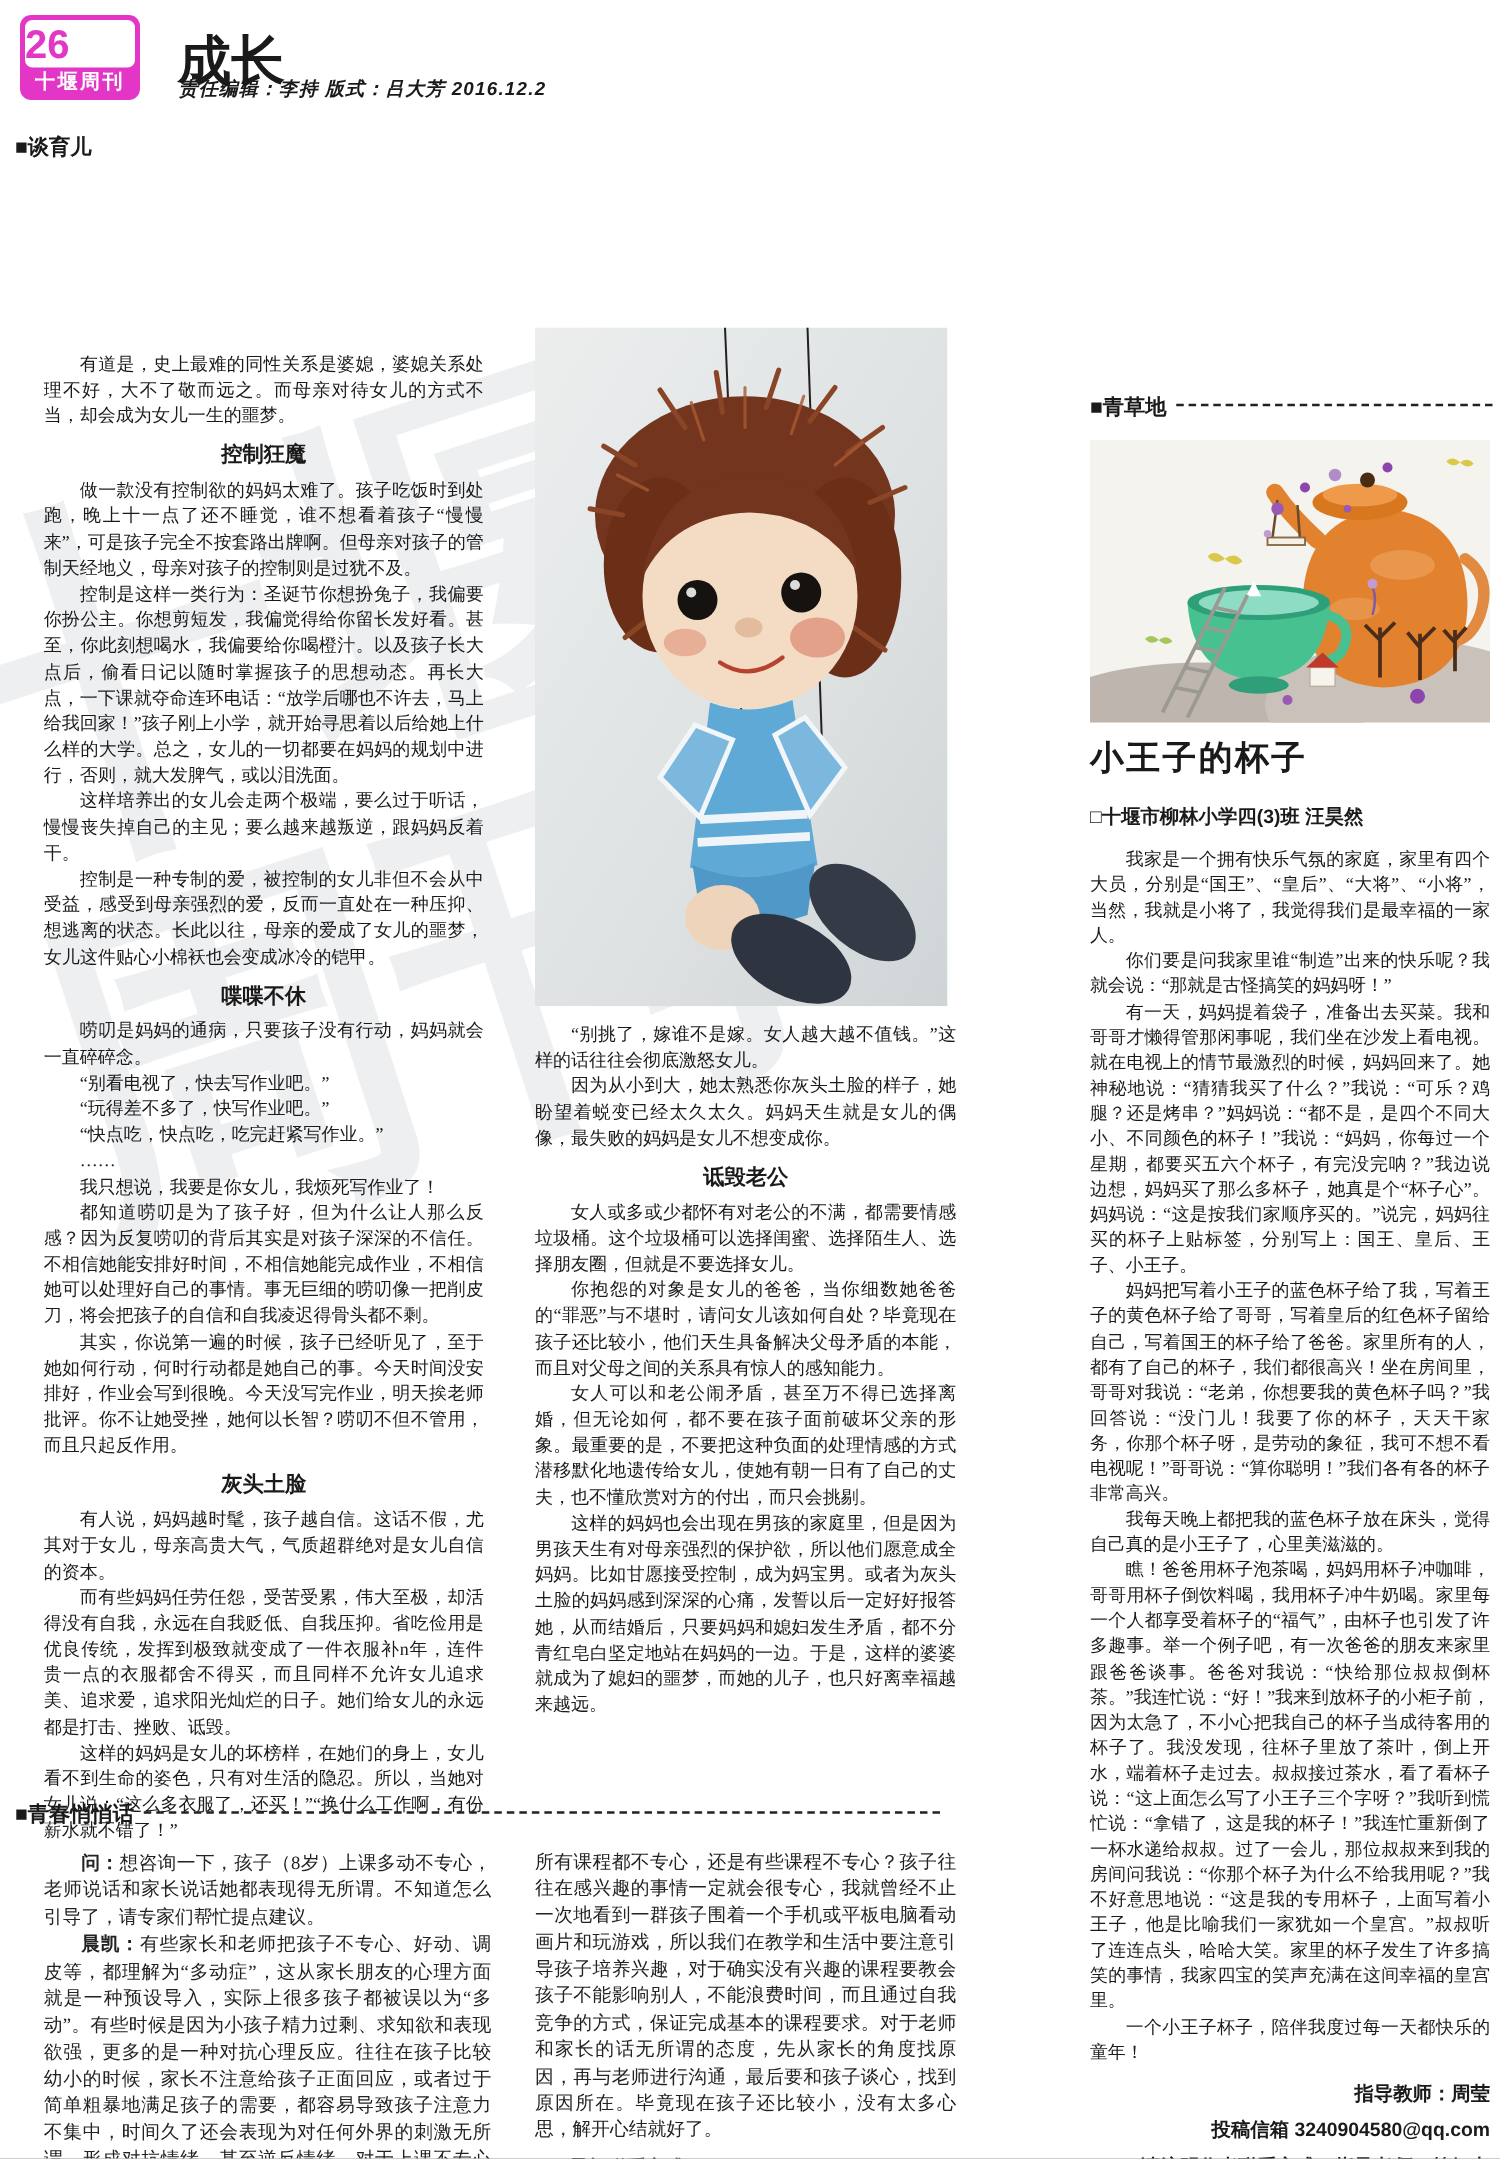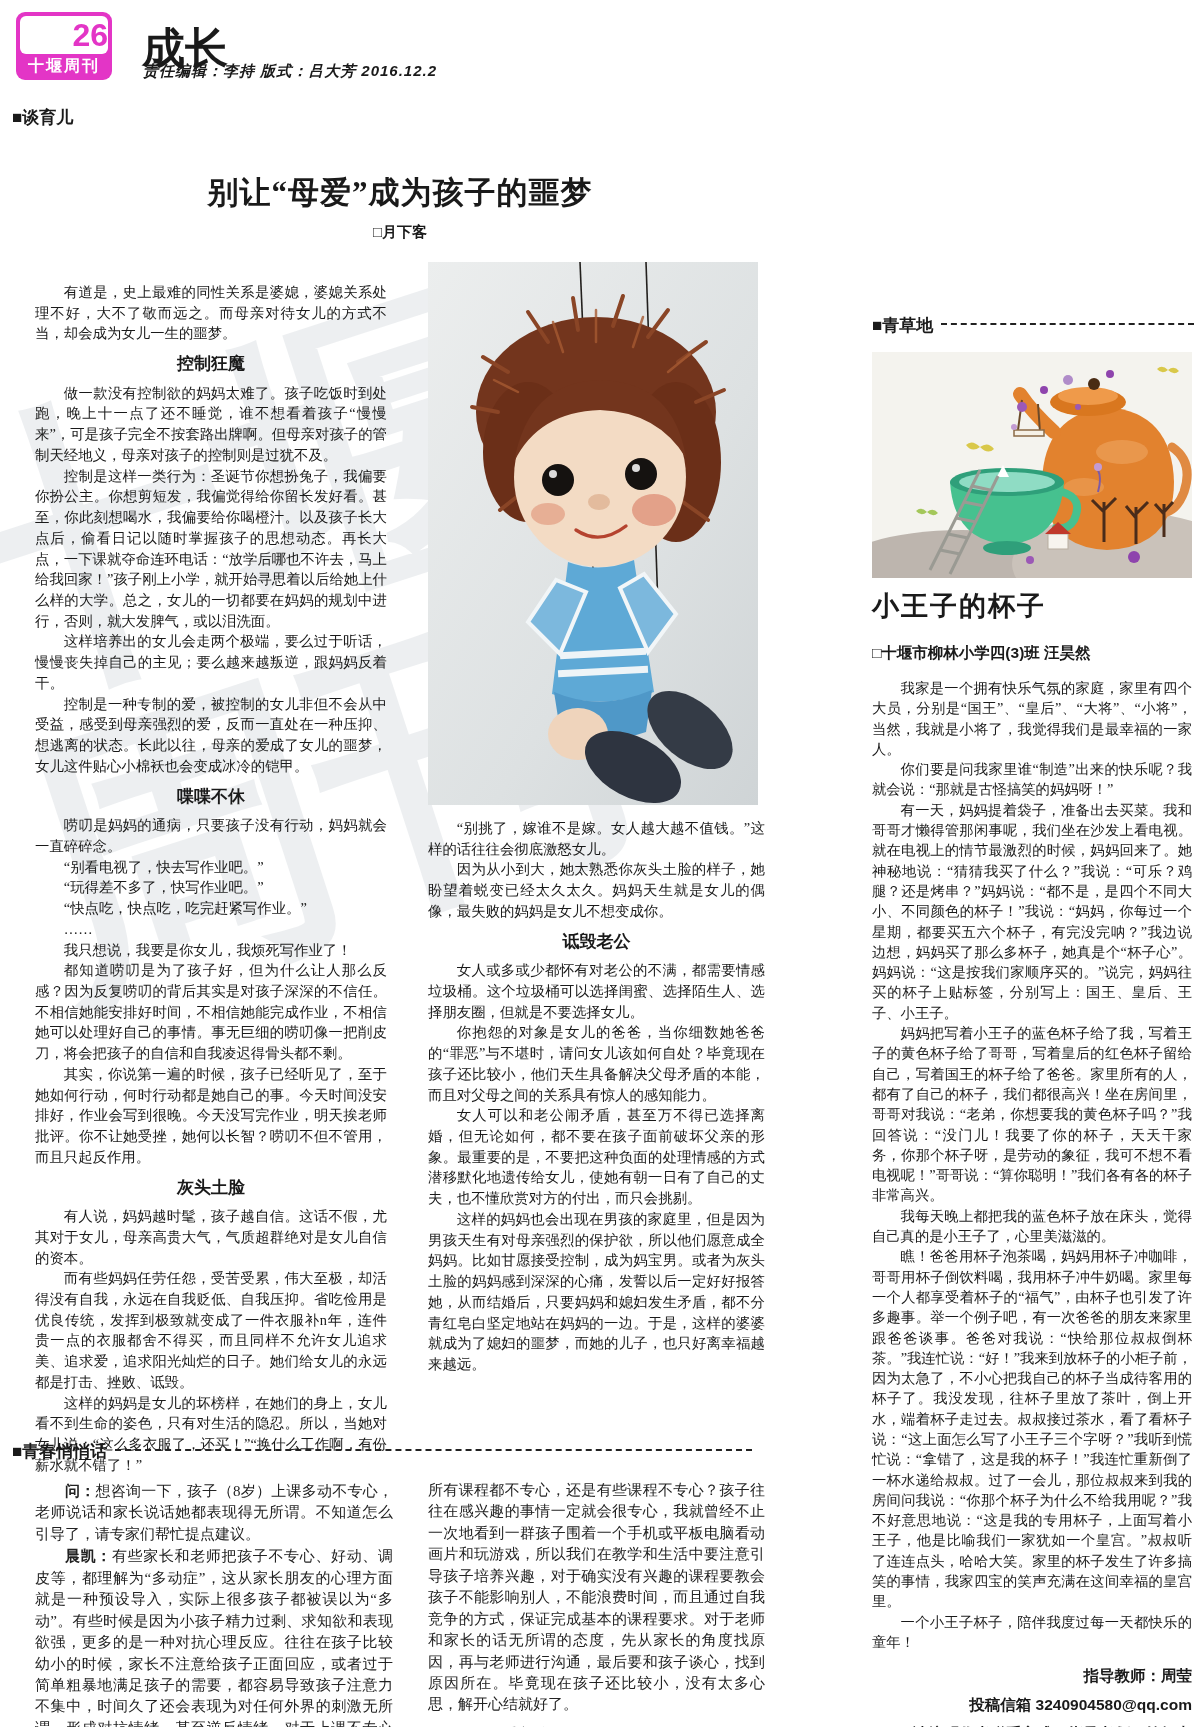--- a/index.html
+++ b/index.html
@@ -6,21 +6,21 @@
   #page{position:relative;width:1200px;height:1727px;background:#ffffff;margin:0 auto;
         overflow:hidden;font-family:"Liberation Serif","DejaVu Serif",serif;color:#1a1a1a;}
   
   .watermark{position:absolute;left:-30px;top:300px;width:820px;font-size:300px;line-height:1.05;
              font-weight:bold;color:rgba(140,155,168,0.16);transform:rotate(-18deg);
              font-family:"Liberation Sans",sans-serif;pointer-events:none;z-index:0;}
   .z{position:absolute;z-index:1;}
   
   .mast-box{left:16px;top:12px;width:96px;}
   .mast-outer{background:var(--mag);border-radius:9px;padding:4px;}
-  .mast-num{background:#fff;border-radius:6px;text-align:right;font-family:"Liberation Sans",sans-serif;
+  .mast-num{background:#fff;border-radius:6px;text-align:left;font-family:"Liberation Sans",sans-serif;
             font-weight:bold;font-size:32px;color:var(--mag);line-height:38px;height:38px;}
   .mast-brand{color:#fff;text-align:center;font-family:"Liberation Sans",sans-serif;font-weight:bold;
               font-size:16px;letter-spacing:2px;line-height:24px;height:22px;}
   .sec-title{left:142px;top:20px;font-family:"Liberation Sans",sans-serif;font-weight:bold;font-size:43px;}
   .editor-line{left:143px;top:62px;font-family:"Liberation Sans",sans-serif;font-weight:bold;
                font-style:italic;font-size:15px;letter-spacing:1px;}
   
   .tag{font-family:"Liberation Sans",sans-serif;font-weight:bold;font-size:17px;display:flex;align-items:center;}
   .tag .dashes{flex:1;border-bottom:2px dashed #222;margin-left:8px;margin-bottom:4px;}
   .tag-parenting{left:12px;top:106px;align-items:center;}
@@ -68,24 +68,20 @@
       <div class="mast-brand">十堰周刊</div>
     </div>
   </div>
   <div class="z sec-title">成长</div>
   <div class="z editor-line">责任编辑：李持  版式：吕大芳  2016.12.2</div>
 
   <div class="z tag tag-parenting">
     <span>■谈育儿</span>
   </div>
 
-  <div class="z main-head">
-    <div class="main-title">别让“母爱”成为孩子的噩梦</div>
-    <div class="main-author">□月下客</div>
-  </div>
 
   <div class="z col col-left">
       <p class="it-p">有道是，史上最难的同性关系是婆媳，婆媳关系处理不好，大不了敬而远之。而母亲对待女儿的方式不当，却会成为女儿一生的噩梦。</p>
       <div class="it-h">控制狂魔</div>
       <p class="it-p">做一款没有控制欲的妈妈太难了。孩子吃饭时到处跑，晚上十一点了还不睡觉，谁不想看着孩子“慢慢来”，可是孩子完全不按套路出牌啊。但母亲对孩子的管制天经地义，母亲对孩子的控制则是过犹不及。</p>
       <p class="it-p">控制是这样一类行为：圣诞节你想扮兔子，我偏要你扮公主。你想剪短发，我偏觉得给你留长发好看。甚至，你此刻想喝水，我偏要给你喝橙汁。以及孩子长大点后，偷看日记以随时掌握孩子的思想动态。再长大点，一下课就夺命连环电话：“放学后哪也不许去，马上给我回家！”孩子刚上小学，就开始寻思着以后给她上什么样的大学。总之，女儿的一切都要在妈妈的规划中进行，否则，就大发脾气，或以泪洗面。</p>
       <p class="it-p">这样培养出的女儿会走两个极端，要么过于听话，慢慢丧失掉自己的主见；要么越来越叛逆，跟妈妈反着干。</p>
       <p class="it-p">控制是一种专制的爱，被控制的女儿非但不会从中受益，感受到母亲强烈的爱，反而一直处在一种压抑、想逃离的状态。长此以往，母亲的爱成了女儿的噩梦，女儿这件贴心小棉袄也会变成冰冷的铠甲。</p>
       <div class="it-h">喋喋不休</div>
       <p class="it-p">唠叨是妈妈的通病，只要孩子没有行动，妈妈就会一直碎碎念。</p>

